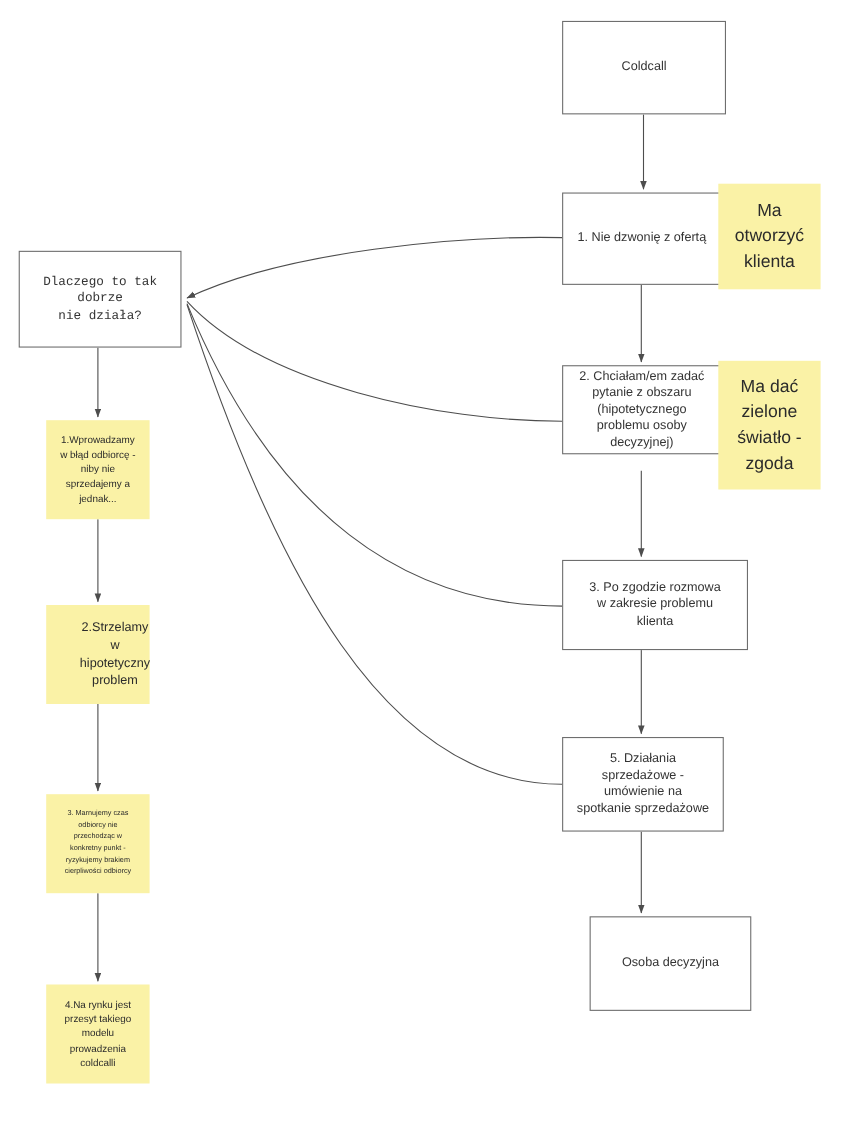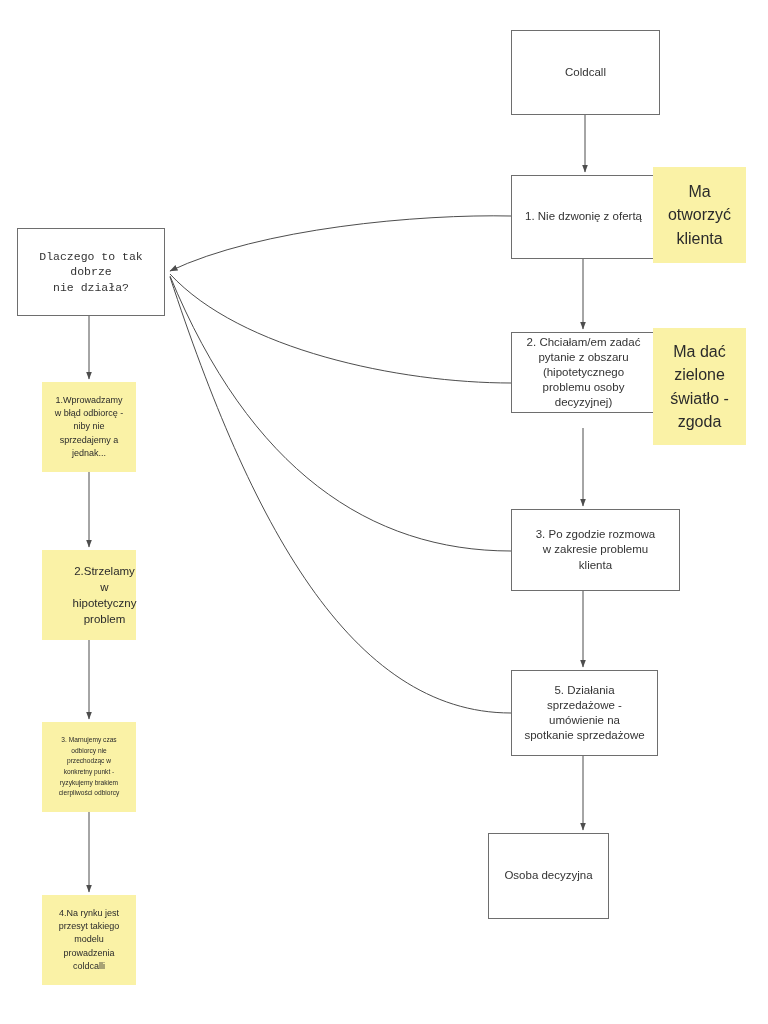--- a/index.html
+++ b/index.html
@@ -89,35 +89,35 @@
         <path d="M 89 640 L 89 719" fill="none" stroke="#4d4d4d" stroke-width="1" marker-end="url(#arrow)"></path>
         <path d="M 89 812 L 89 892" fill="none" stroke="#4d4d4d" stroke-width="1" marker-end="url(#arrow)"></path>
         <path d="M 511 216 C 420 214 260 228 170 271" fill="none" stroke="#4d4d4d" stroke-width="1" marker-end="url(#arrow)"></path>
         <path d="M 511 383 C 400 383 240 350 170 274" fill="none" stroke="#4d4d4d" stroke-width="1"></path>
         <path d="M 511 551 C 370 551 250 470 170 276" fill="none" stroke="#4d4d4d" stroke-width="1"></path>
         <path d="M 511 713 C 350 713 250 520 170 277" fill="none" stroke="#4d4d4d" stroke-width="1"></path>
       </g>
   </svg>
 
   <div id="nodes">
-      <div class="node box" style="left: 511px; top: 30px; width: 149px; height: 85px; background: rgb(255, 255, 255); border-color: rgb(110, 110, 110);"><span class="label">Coldcall</span></div>
+      <div class="node box" style="left: 511px; top: 19px; width: 149px; height: 85px; background: rgb(255, 255, 255); border-color: rgb(110, 110, 110);"><span class="label">Coldcall</span></div>
       <div class="node box" style="left: 511px; top: 175px; width: 145px; height: 84px; background: rgb(255, 255, 255); border-color: rgb(110, 110, 110);"><span class="label">1. Nie dzwonię z ofertą</span></div>
       <div class="node box" style="left: 511px; top: 332px; width: 145px; height: 81px; background: rgb(255, 255, 255); border-color: rgb(110, 110, 110);"><span class="label">2. Chciałam/em zadać
 pytanie z obszaru
 (hipotetycznego
 problemu osoby
 decyzyjnej)</span></div>
       <div class="node box" style="left: 511px; top: 509px; width: 169px; height: 82px; background: rgb(255, 255, 255); border-color: rgb(110, 110, 110);"><span class="label">3. Po zgodzie rozmowa
 w zakresie problemu
 klienta</span></div>
       <div class="node box" style="left: 511px; top: 670px; width: 147px; height: 86px; background: rgb(255, 255, 255); border-color: rgb(110, 110, 110);"><span class="label">5. Działania
 sprzedażowe -
 umówienie na
 spotkanie sprzedażowe</span></div>
-      <div class="node box" style="left: 488px; top: 833px; width: 121px; height: 86px; background: rgb(255, 255, 255); border-color: rgb(110, 110, 110);"><span class="label">Osoba decyzyjna</span></div>
+      <div class="node box" style="left: 536px; top: 833px; width: 147px; height: 86px; background: rgb(255, 255, 255); border-color: rgb(110, 110, 110);"><span class="label">Osoba decyzyjna</span></div>
       <div class="node box" style="left: 17px; top: 228px; width: 148px; height: 88px; background: rgb(255, 255, 255); border-color: rgb(110, 110, 110); font-family: Liberation Mono, monospace;"><span class="label">Dlaczego to tak dobrze
 nie działa?</span></div>
       <div class="node note big" style="left: 653px; top: 167px; width: 93px; height: 96px; background: rgb(250, 242, 166);"><span class="label">Ma
 otworzyć
 klienta</span></div>
       <div class="node note big" style="left: 653px; top: 328px; width: 93px; height: 117px; background: rgb(250, 242, 166);"><span class="label">Ma dać
 zielone
 światło -
 zgoda</span></div>
       <div class="node note small" style="left: 42px; top: 382px; width: 94px; height: 90px; background: rgb(250, 242, 166);"><span class="label">1.Wprowadzamy

